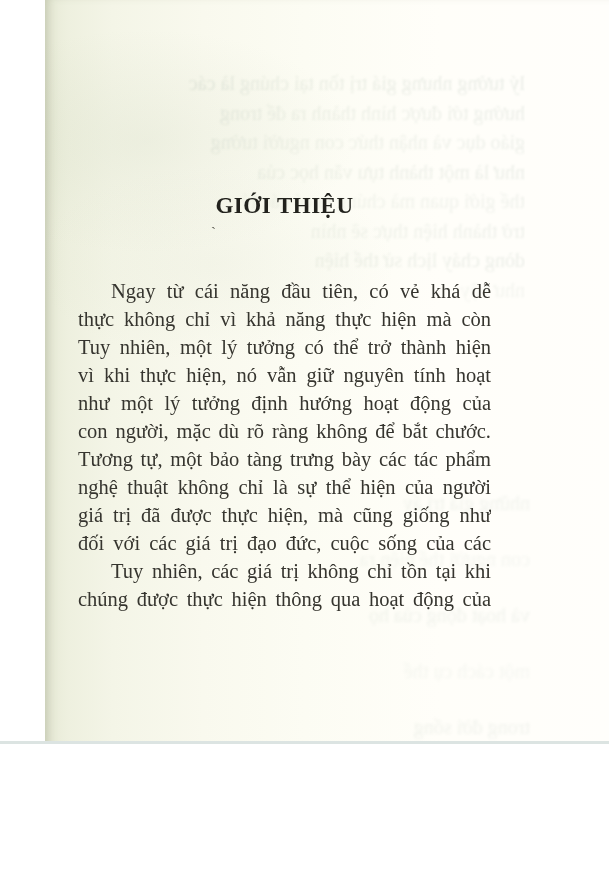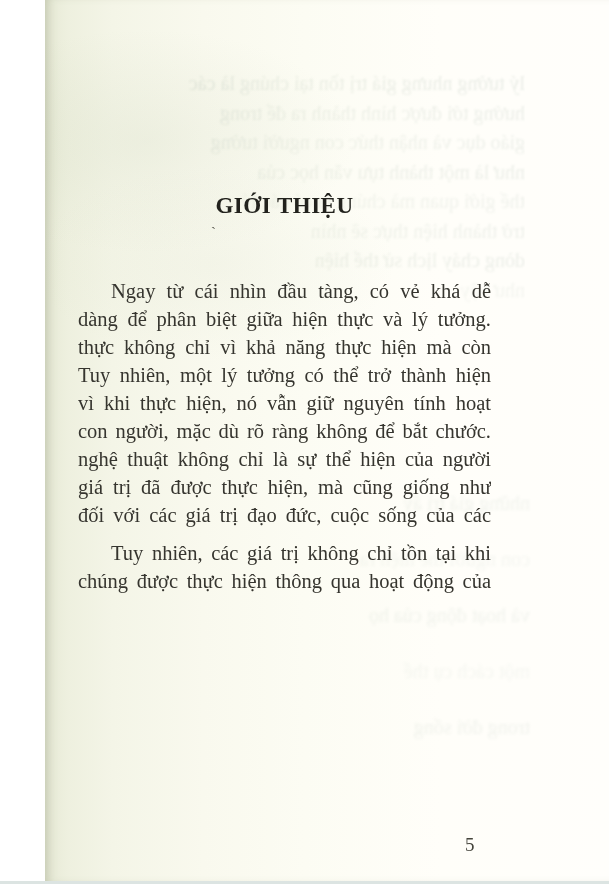--- a/index.html
+++ b/index.html
@@ -1,18 +1,18 @@
 <!DOCTYPE html>
 <html><head>
 <meta charset="utf-8">
 <style>
   html, body { margin: 0; padding: 0; background: #ffffff; }
   .canvas {
     position: relative;
-    width: 609px; height: 884px;
+    width: 609px; height: 744px;
     overflow: hidden;
     background: #fca5a5;
     font-family: "Liberation Serif", "DejaVu Serif", serif;
   }
   .left-margin {
     position: absolute; left: 0; top: 0; width: 45px; height: 884px;
     background: #ffffff;
   }
   .page {
     position: absolute; left: 45px; top: 0; right: 0; height: 881px;
@@ -68,21 +68,21 @@
   .artifact {
     position: absolute; left: 166px; top: 224px;
     font-size: 15px; color: #55554c;
   }
   .text {
     position: absolute; left: 33px; top: 277px; width: 413px;
     font-size: 20.5px; line-height: 28px;
     color: #36352f;
   }
   .text p { margin: 0; }
-  .text p.para-2 { margin-top: 10px; }
+  .text p.para-2 { }
   .line {
     display: block;
     text-align: justify;
     -moz-text-align-last: justify;
     text-align-last: justify;
     height: 28px; overflow: hidden;
   }
   .line.indent { padding-left: 33px; }
   .line.last-left { -moz-text-align-last: left; text-align-last: left; }
   .pagenum {
@@ -115,26 +115,27 @@
       <div class="gline">và hoạt động của họ</div>
       <div class="gline">một cách cụ thể</div>
       <div class="gline">trong đời sống</div>
     </div>
 
     <h1 class="title">GIỚI THIỆU</h1>
     <div class="artifact">ˋ</div>
 
     <div class="text">
       <p class="para-1">
-        <span class="line indent">Ngay từ cái nhìn đầu tàng, có vẻ khá dễ</span>
-        <span class="line">dàng để phân biệt giữa hiện thực và lý tưởng.</span>
+        <span class="line indent">Ngay từ cái năng đầu tiên, có vẻ khá dễ</span>
         <span class="line">thực không chỉ vì khả năng thực hiện mà còn</span>
         <span class="line">Tuy nhiên, một lý tưởng có thể trở thành hiện</span>
         <span class="line">vì khi thực hiện, nó vẫn giữ nguyên tính hoạt</span>
+        <span class="line">như một lý tưởng định hướng hoạt động của</span>
         <span class="line">con người, mặc dù rõ ràng không để bắt chước.</span>
+        <span class="line">Tương tự, một bảo tàng trưng bày các tác phẩm</span>
         <span class="line">nghệ thuật không chỉ là sự thể hiện của người</span>
         <span class="line">giá trị đã được thực hiện, mà cũng giống như</span>
         <span class="line">đối với các giá trị đạo đức, cuộc sống của các</span>
       </p>
       <p class="para-2">
         <span class="line indent">Tuy nhiên, các giá trị không chỉ tồn tại khi</span>
         <span class="line">chúng được thực hiện thông qua hoạt động của</span>
       </p>
     </div>
 

